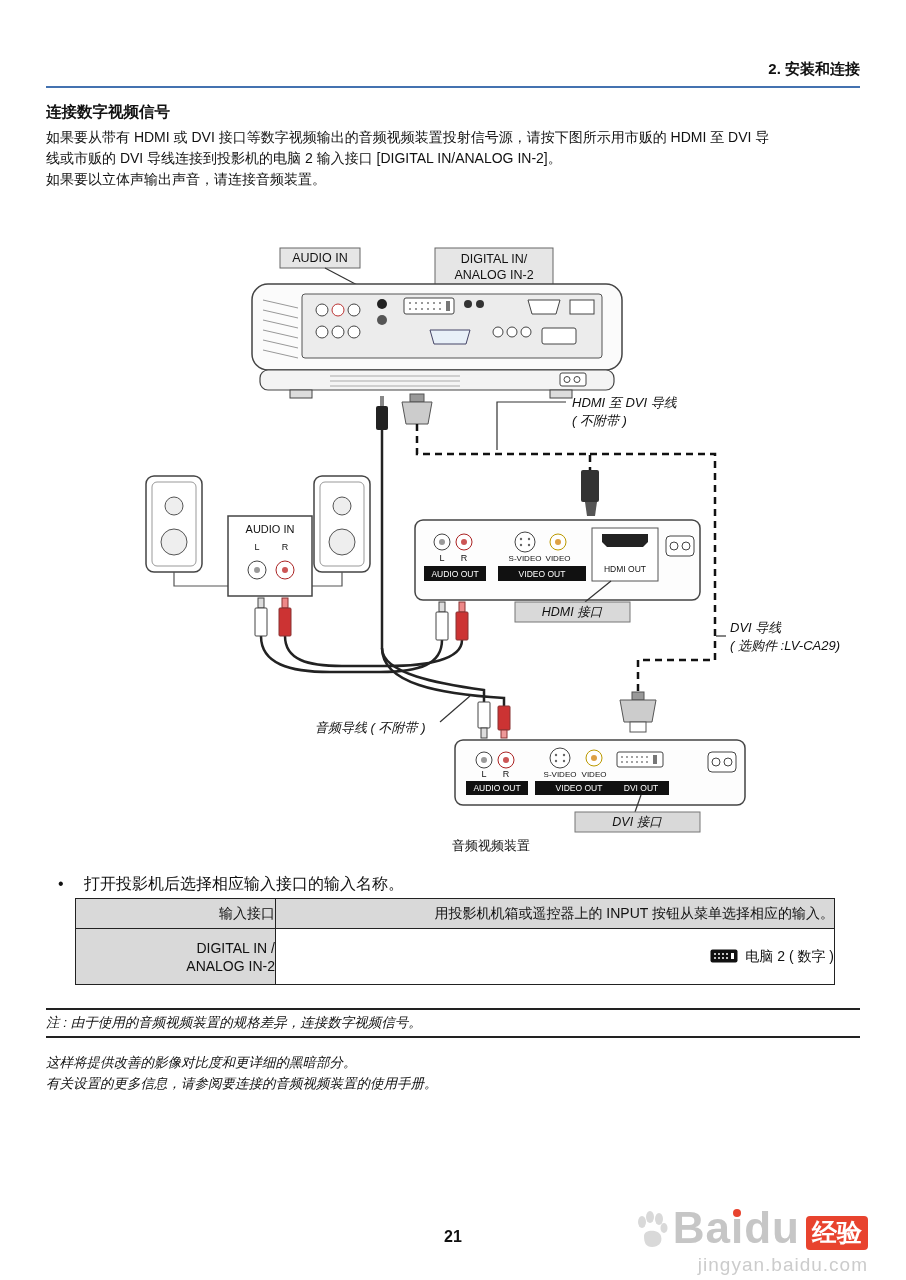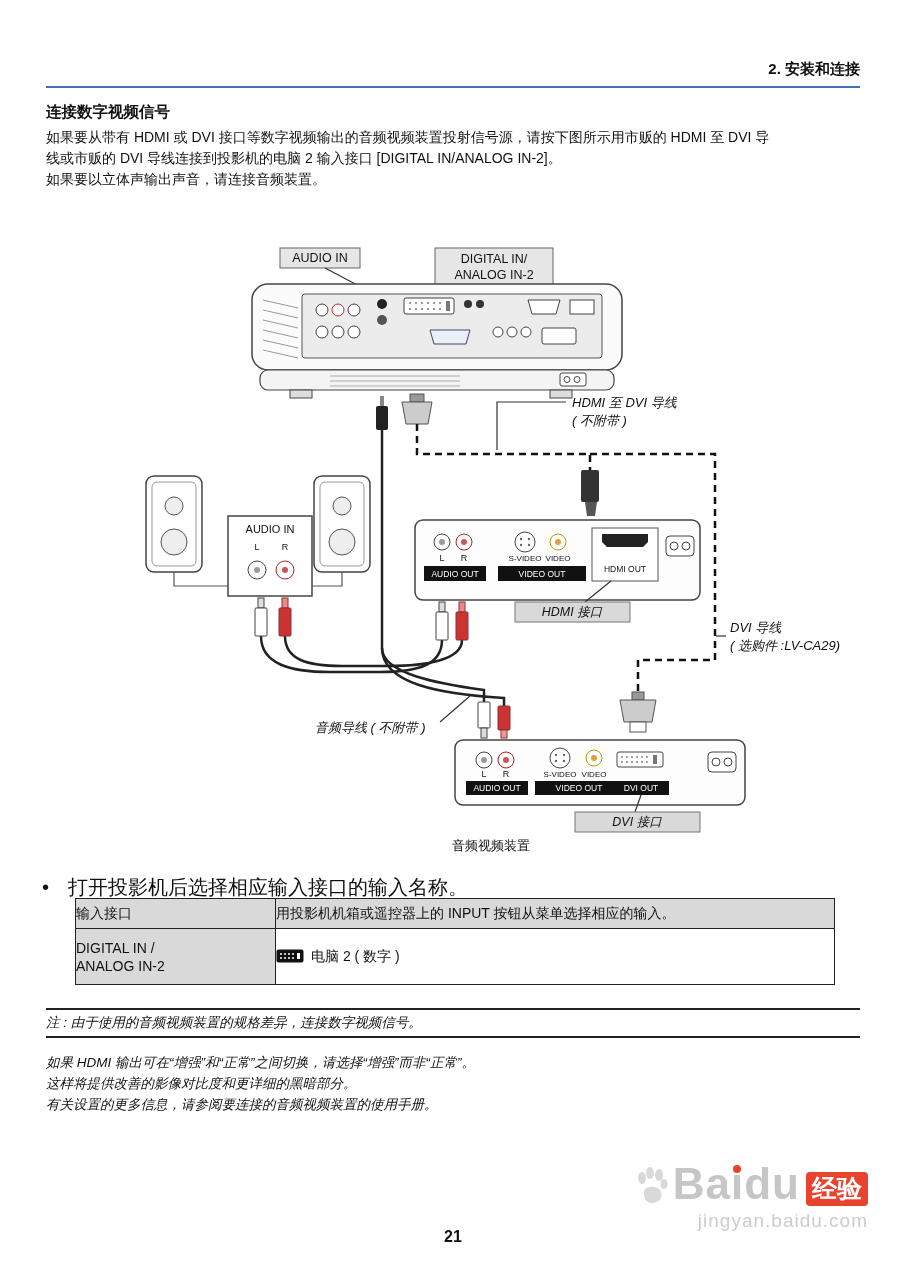--- a/index.html
+++ b/index.html
@@ -26,43 +26,43 @@
   .diagram-svg { position:absolute; left:130px; top:240px; }
   svg text { font-family:"Liberation Sans","DejaVu Sans",sans-serif; fill:#111; }
   .callout { font-style:italic; font-size:13px; }
   .boxlabel { font-size:12.5px; }
   .tinylabel { font-size:8px; }
   .lr { font-size:9px; }
   .barlabel { font-size:8.5px; fill:#fff; }
   .portlabel { font-style:italic; font-size:12.5px; }
   .caption { font-size:13px; }
 
-  .bullet-row { position:absolute; top:874px; left:42px; width:800px; font-size:20px; }
+  .bullet-row { position:absolute; top:874px; left:58px; width:800px; font-size:16px; }
   .bullet-dot { display:inline-block; width:26px; }
   .io-table {
     position:absolute; top:898px; left:75px; width:760px;
     border-collapse:collapse; font-size:14px;
   }
-  .io-table td { border:1.5px solid #222; text-align:left; vertical-align:middle;margin-left:16px; }
+  .io-table td { border:1.5px solid #222; text-align:right; vertical-align:middle;margin-left:16px; }
   .io-table .hdr td { background:#d9d9d9; height:30px; }
   .io-table .col1 { width:200px; }
   .io-table .row td { height:56px; }
   .io-table .row .col1 { background:#d9d9d9; line-height:18px; }
   .dig-icon { display:inline-block; vertical-align:-2px; margin-right:7px; }
 
   .note-rule-top { position:absolute; top:1008px; left:46px; right:46px; height:1.5px; background:#222; }
   .note-text { position:absolute; top:1014px; left:46px; font-size:13.5px; font-style:italic; }
   .note-rule-bot { position:absolute; top:1036px; left:46px; right:46px; height:1.5px; background:#222; }
 
   .tips { position:absolute; top:1052px; left:46px; width:820px; font-size:13.5px; font-style:italic; line-height:21px; }
   .tips .lbl { font-weight:bold; }
 
   .watermark { position:absolute; top:1162px; right:38px; text-align:right; }
   .wm-row { display:flex; align-items:flex-end; justify-content:flex-end; }
-  .wm-brand { position:relative; font-size:44px; font-weight:bold; color:#c6c6c6; line-height:44px; letter-spacing:1px; }
+  .wm-brand { position:relative; font-size:44px; font-weight:bold; color:#c6c6c6; line-height:44px; letter-spacing:1px;margin-top:44px; }
   .wm-idot { position:absolute; left:60px; top:3px; width:8px; height:8px; border-radius:50%; background:#e8432e; }
   .wm-badge {
     margin-left:6px; background:#e8432e; color:#fff; font-size:25px; font-weight:bold;
     padding:3px 6px 4px; border-radius:4px; line-height:27px;
   }
   .wm-url { margin-top:4px; font-size:19px; color:#cccccc; letter-spacing:1px; }
   .paw { margin-right:4px; }
 
   .page-num { position:absolute; top:1228px; left:0; width:100%; text-align:center; font-size:16px; font-weight:bold; }
 </style>
@@ -385,21 +385,20 @@
       </td>
     </tr>
   </tbody>
     </table>
 
   <div class="note-rule-top"></div>
   <div class="note-text">注 : 由于使用的音频视频装置的规格差异，连接数字视频信号。</div>
   <div class="note-rule-bot"></div>
 
   <div class="tips">
-    <div>如果 HDMI 输出可在“增强”和“正常”之间切换，请选择“增强”而非“正常”。</div>
     <div>这样将提供改善的影像对比度和更详细的黑暗部分。</div>
     <div>有关设置的更多信息，请参阅要连接的音频视频装置的使用手册。</div>
   </div>
 
   <div class="watermark">
     <div class="wm-row">
       <svg class="paw" width="34" height="40" viewBox="0 0 34 40">
         <g fill="#d9d9d9">
           <ellipse cx="7" cy="12" rx="4" ry="6"></ellipse>
           <ellipse cx="15" cy="7" rx="4" ry="6"></ellipse>

